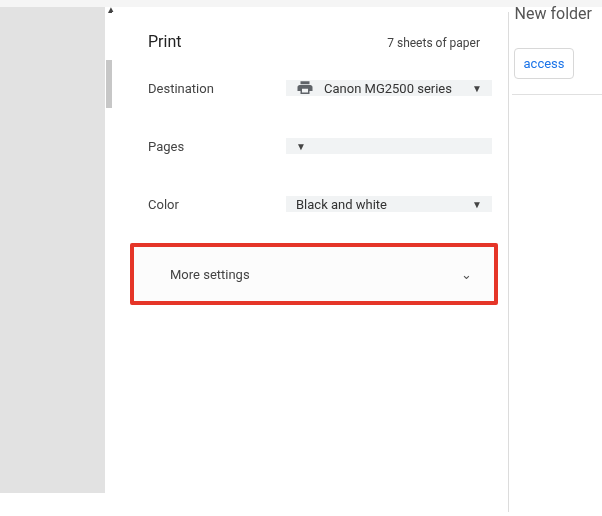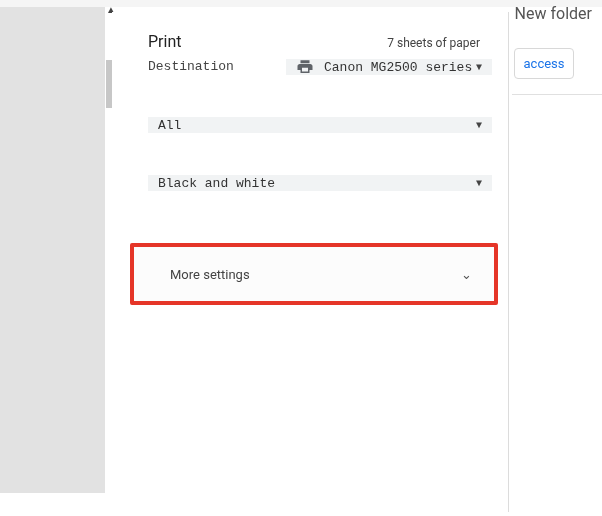--- a/index.html
+++ b/index.html
@@ -73,23 +73,22 @@
     display: flex;
     justify-content: space-between;
     align-items: baseline;
     padding: 20px 28px 0 36px;
   }
   .title { font-size: 16px; color: #222; }
   .sheets { font-size: 12px; color: #444; }
   .rows { padding: 8px 16px 0 36px; }
   .row {
     display: flex;
-    align-items: flex-start;
+    align-items: center;
     height: 58px;
-    font-family: Liberation Mono, monospace;
   }
   .label { width: 138px; font-size: 13px; color: #444; }
   .control { flex: 1; }
   .select {
     display: flex;
     align-items: center;
     height: 16px;
     background: #f1f3f4;
     border-radius: 0;
     padding: 0 10px;
@@ -160,30 +159,31 @@
                 <path d="M19 8H5c-1.66 0-3 1.34-3 3v5h4v4h12v-4h4v-5c0-1.66-1.34-3-3-3zM16 18H8v-5h8v5zM18 3H6v4h12V3z"></path>
               </svg>
           </span>
           <span class="value">Canon MG2500 series</span>
           <span class="caret">▼</span>
         </div>
       </div>
     </div>
 
     <div class="row">
+      <div class="label">Pages</div>
       <div class="control">
         <div class="select">
-          <span class="value">All</span>
           <span class="caret">▼</span>
         </div>
       </div>
     </div>
 
 
     <div class="row">
+      <div class="label">Color</div>
       <div class="control">
         <div class="select">
           <span class="value">Black and white</span>
           <span class="caret">▼</span>
         </div>
       </div>
     </div>
 
     <div class="more-row">
       <span class="more-label">More settings</span>

